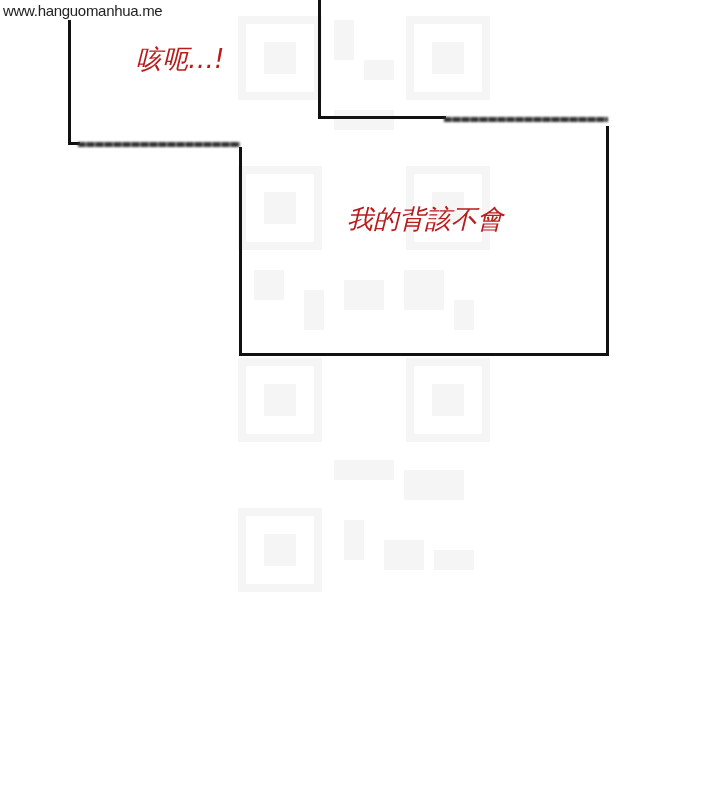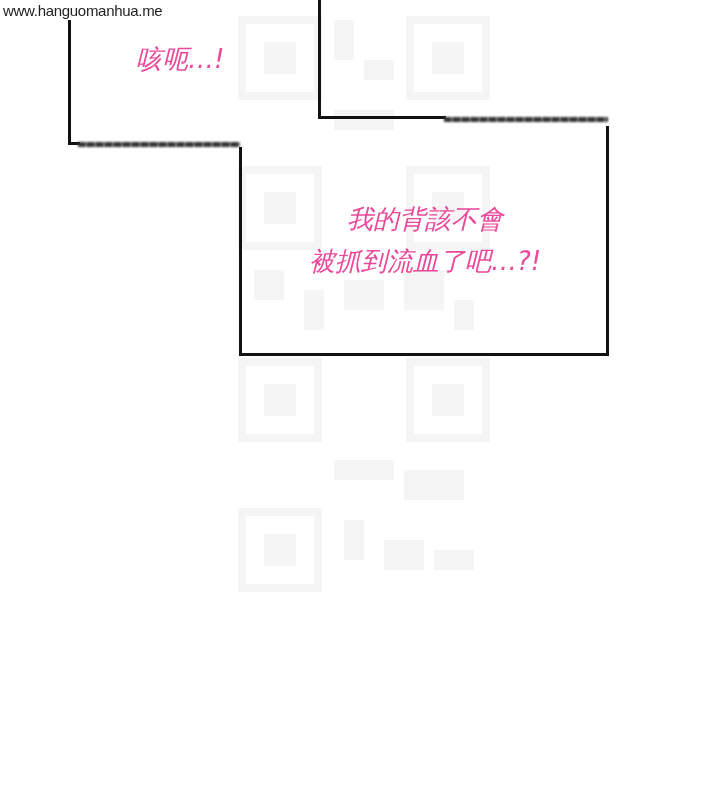--- a/index.html
+++ b/index.html
@@ -16,21 +16,21 @@
   .qr {
     position:absolute; left:234px; top:0; width:256px; height:596px;
     opacity:0.035;
   }
   .line { position:absolute; background:#111; }
   .blur {
     position:absolute; height:5px; filter:blur(1.2px);
     background:repeating-linear-gradient(90deg,#333 0 7px,#777 7px 9px);
   }
   .speech {
-    position:absolute; font-style:italic; color:#ec4899; white-space:nowrap;
+    position:absolute; font-style:italic; color:#b91c1c; white-space:nowrap;
     font-family:"DejaVu Sans", sans-serif;
   }
   .s1 { left:136px; top:42px; font-size:26px; }
   .s3 { left:242px; top:198px; width:366px; text-align:center; font-size:26px; line-height:42px; }
 </style>
 </head>
 <body>
 
 <div class="watermark">www.hanguomanhua.me</div>
 
@@ -80,15 +80,14 @@
   <div class="line" style="left:318px;top:116px;width:128px;height:3px;"></div>
   <div class="blur" style="left:444px;top:117px;width:164px;"></div>
 </div>
 
 <div>
   <div class="line" style="left:239px;top:147px;width:3px;height:209px;"></div>
   <div class="line" style="left:606px;top:126px;width:3px;height:230px;"></div>
   <div class="line" style="left:239px;top:353px;width:370px;height:3px;"></div>
   <div class="speech s3">
     <div>我的背該不會</div>
-    <div>被抓到流血了吧…?!</div>
   </div>
 </div>
 
 </body></html>

